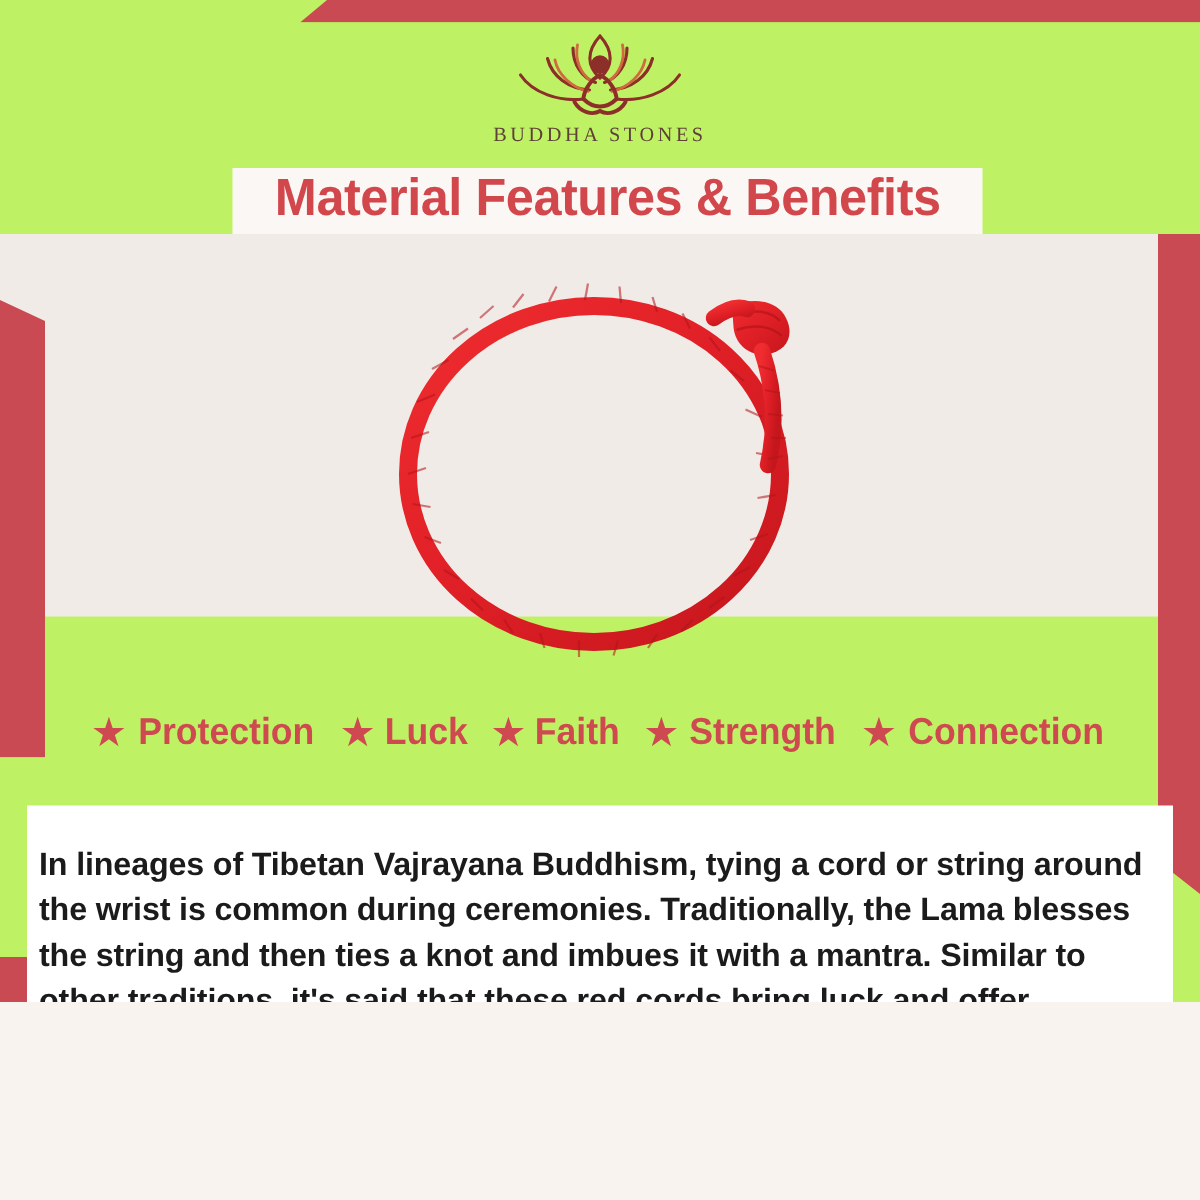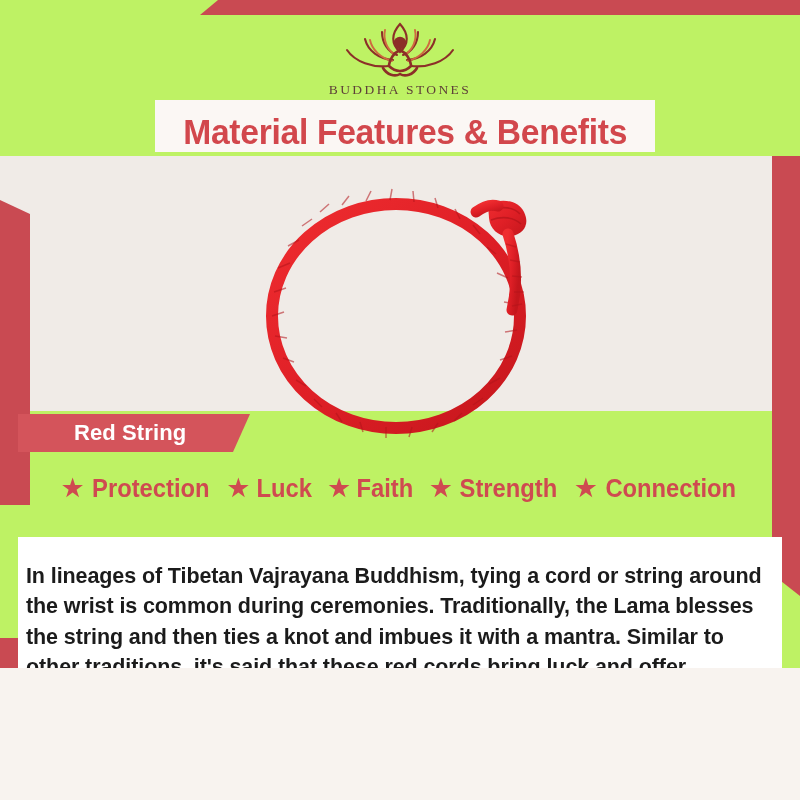--- a/index.html
+++ b/index.html
@@ -43,24 +43,24 @@
     font-family:"Liberation Serif", serif;
     font-size:13.5px;
     letter-spacing:2.4px;
     color:#5e4038;
     font-weight:400;
   }
 
   
   .title-band{
     position:absolute;
-    top:100px;left:155px;
+    top:112px;left:155px;
     width:500px;height:52px;
     background:#fbf7f4;
-    display:flex;align-items:flex-end;justify-content:center;
+    display:flex;align-items:flex-start;justify-content:center;
   }
   .title-text{
     font-family:"Liberation Sans Narrow","Liberation Sans",sans-serif;
     font-weight:bold;
     font-size:35px;
     color:#d2474c;
     letter-spacing:-0.3px;
     transform:scaleX(0.96);
     white-space:nowrap;
   }
@@ -291,23 +291,20 @@
           <path d="M270 92 l10 2"></path>
           <path d="M272 108 l10 1"></path>
         <path d="M274 124 l10 0"></path>
           <path d="M272 138 l10 -2"></path>
       </g>
 
       <path d="M236 44 C244 38, 252 36, 258 38" fill="none" stroke="url(#cordg)" stroke-width="11" stroke-linecap="round"></path>
     </svg>
   </div>
 
-  <div class="rs-banner">
-    <span class="rs-banner-label">Red String</span>
-  </div>
 
   <div class="benefits">
     <div class="benefit">
       <span class="star">★</span>
       <span class="blabel">Protection</span>
     </div>
     <div class="benefit">
       <span class="star">★</span>
       <span class="blabel">Luck</span>
     </div>

